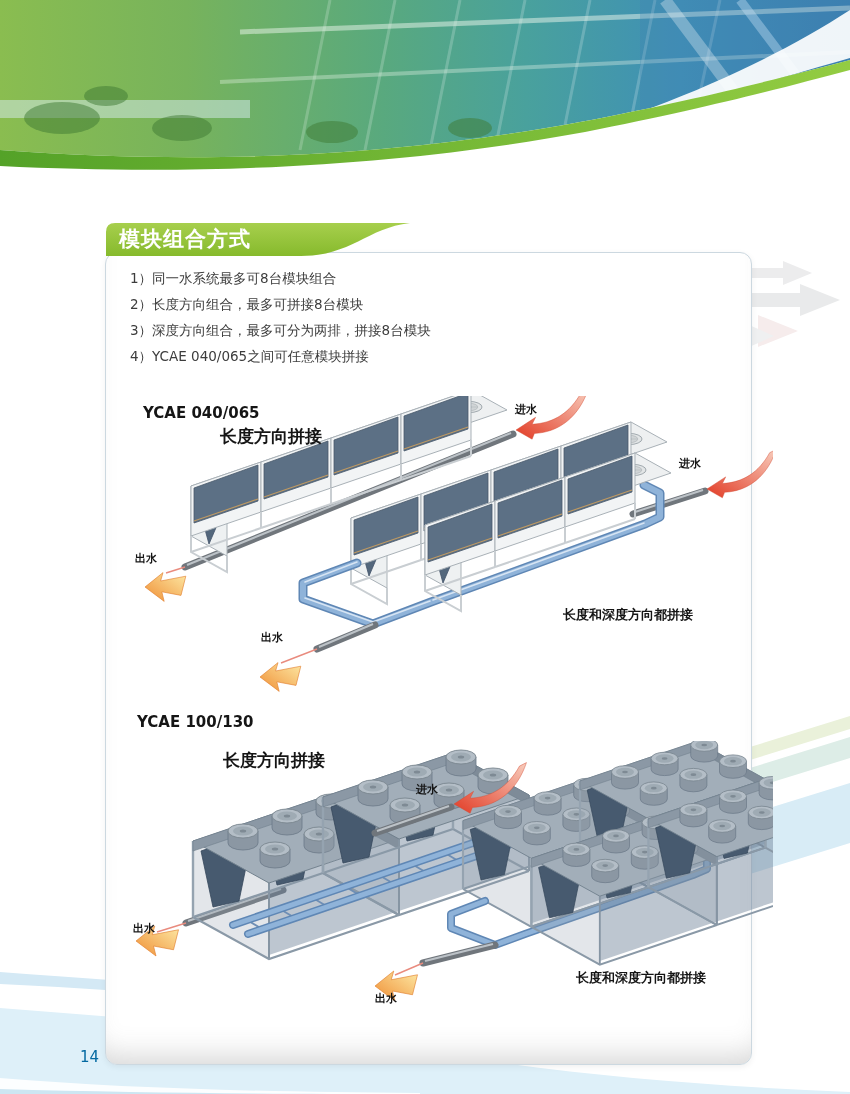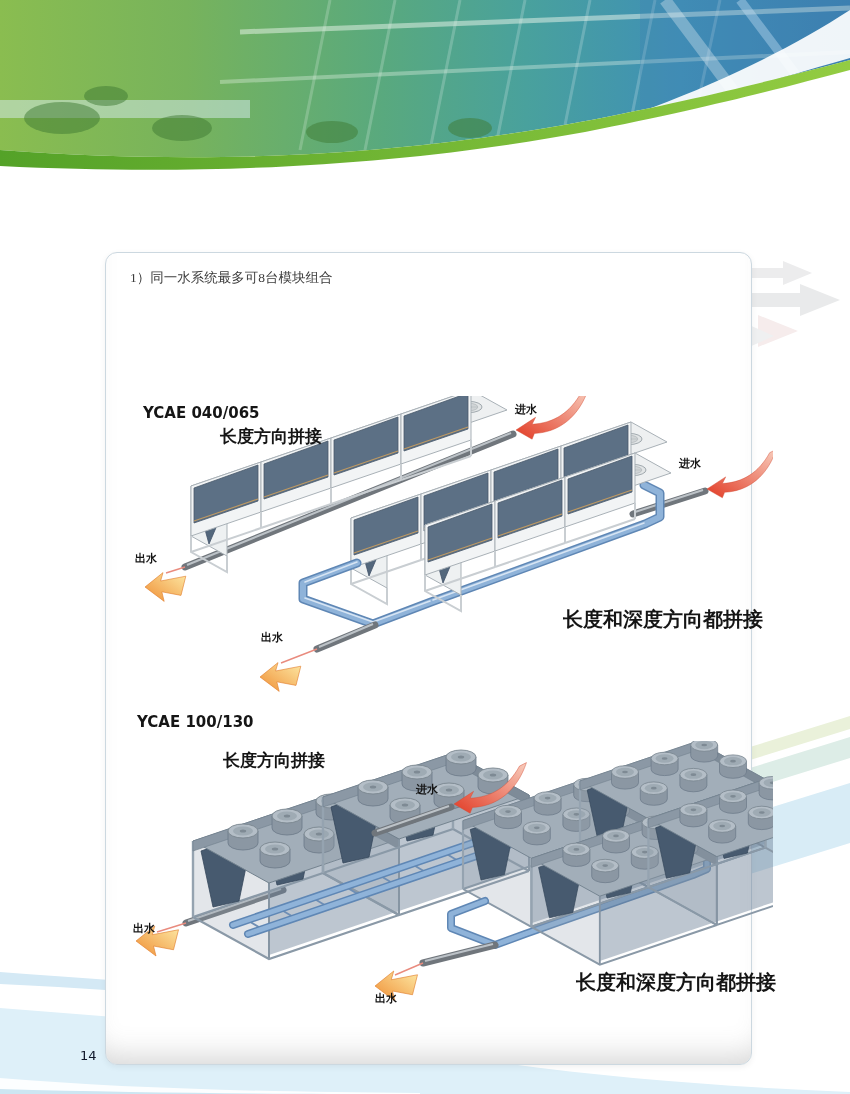--- a/index.html
+++ b/index.html
@@ -6,27 +6,27 @@
   .page{position:relative;width:850px;height:1094px;overflow:hidden;background:#fff;
         font-family:"DejaVu Sans",sans-serif;}
   .abs{position:absolute;}
   
   .content-box{position:absolute;left:105px;top:252px;width:645px;height:811px;
     background:#fff;border:1px solid #ccd8e0;border-radius:12px;z-index:2;
     box-shadow:0 2px 6px rgba(0,0,0,.06), inset 0 -26px 28px -18px rgba(110,110,110,.28);}
   .tab{position:absolute;left:105px;top:222px;width:320px;height:36px;z-index:3;}
   .tab-title{position:absolute;left:14px;top:3px;color:#fff;font-weight:bold;
     font-size:21px;letter-spacing:1px;white-space:nowrap;}
-  .notes{position:absolute;left:24px;top:12px;margin:0;padding:0;list-style:none;font-family:Liberation Serif, serif;}
+  .notes{position:absolute;left:24px;top:12px;margin:0;padding:0;list-style:none;}
   .notes li{font-size:13.5px;color:#3c3c3c;line-height:26px;white-space:nowrap;}
   .diagram{position:absolute;left:5px;width:640px;margin-left:22px;}
   #d1{top:140px;height:312px;} #d2{top:455px;height:352px;}
   .lbl{position:absolute;font-weight:bold;font-size:11px;color:#151515;white-space:nowrap;}
-  .model{font-size:15px;} .cap{font-size:17px;} .cap2{font-size:20px;}
-  .pagenum{position:absolute;left:80px;top:1048px;font-size:13px;color:#0f172a;z-index:4;}
+  .model{font-size:15px;} .cap{font-size:17px;} .cap2{font-size:13px;}
+  .pagenum{position:absolute;left:80px;top:1048px;font-size:15px;color:#0369a1;z-index:4;}
   svg{display:block;}
 </style>
 </head>
 <body>
 
 <div class="page">
 
   <svg width="0" height="0" style="position:absolute">
     <defs>
       <linearGradient id="gradTab" x1="0" y1="0" x2="0" y2="1">
@@ -160,25 +160,34 @@
           <ellipse cx="182" cy="128" rx="30" ry="13"></ellipse>
         <ellipse cx="332" cy="132" rx="26" ry="11"></ellipse>
           <ellipse cx="106" cy="96" rx="22" ry="10"></ellipse>
         <ellipse cx="470" cy="128" rx="22" ry="10"></ellipse>
       </g>
     </g>
     <path d="M520,150 C660,112 770,62 850,10 L850,58 C760,84 640,118 540,146 Z" fill="#ffffff" opacity="0.92"></path>
     <path d="M0,150 C240,168 430,150 580,122 C705,98 780,78 850,60 L850,70 C782,88 707,108 585,132 C432,160 242,178 0,166 Z" fill="url(#gradRib)"></path>
   </svg>
 
+  <div class="tab">
+    <svg width="320" height="36" viewBox="0 0 320 36">
+      <path d="M10,1 H305 C262,6 246,34 196,34 H1 V10 Q1,1 10,1 Z" fill="url(#gradTab)"></path>
+    </svg>
+    <div class="tab-title">模块组合方式</div>
+  </div>
 
   <div class="content-box">
 
     <ul class="notes">
       <li>1）同一水系统最多可8台模块组合</li>
+      <li>2）长度方向组合，最多可拼接8台模块</li>
+      <li>3）深度方向组合，最多可分为两排，拼接8台模块</li>
+      <li>4）YCAE 040/065之间可任意模块拼接</li>
     </ul>
 
     <div class="diagram" id="d1">
       <svg style="position:absolute;left:0;top:3px" width="640" height="300" viewBox="0 0 640 300">
 
         <g>
           <line x1="52" y1="171" x2="380" y2="38" stroke="#70767c" stroke-width="7" stroke-linecap="round"></line>
           <line x1="54" y1="169" x2="378" y2="37" stroke="#bcc2c7" stroke-width="2"></line>
         </g>
 

